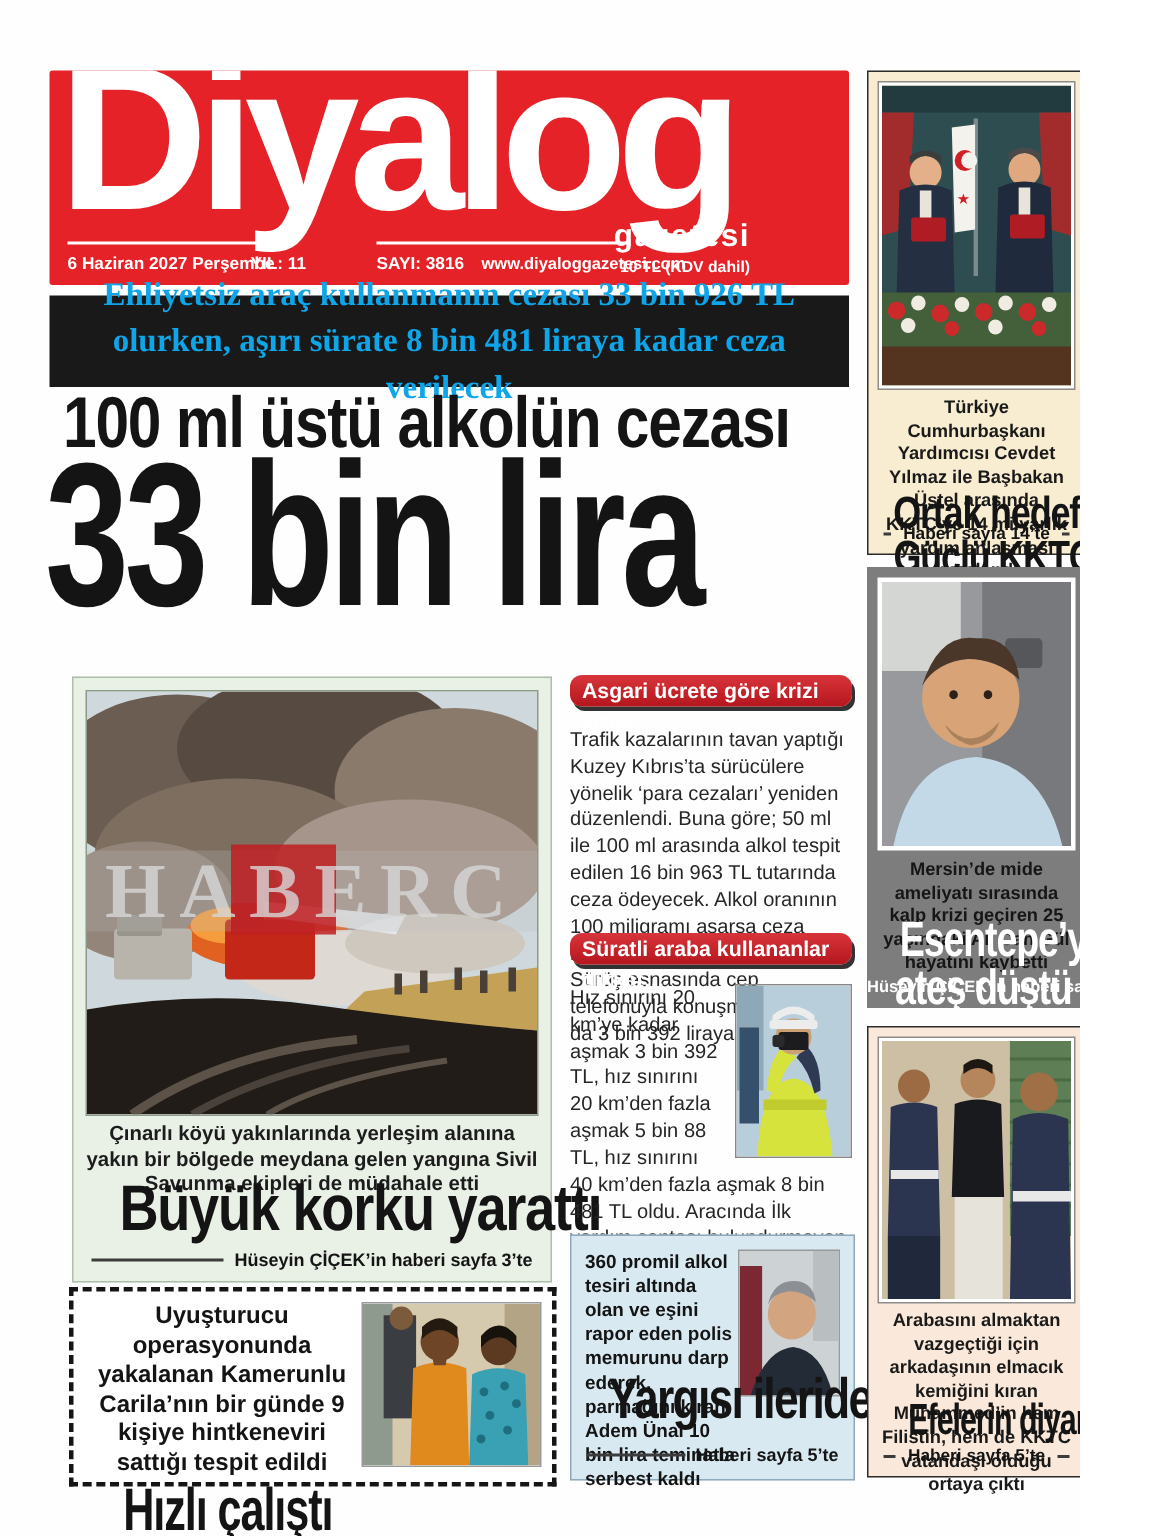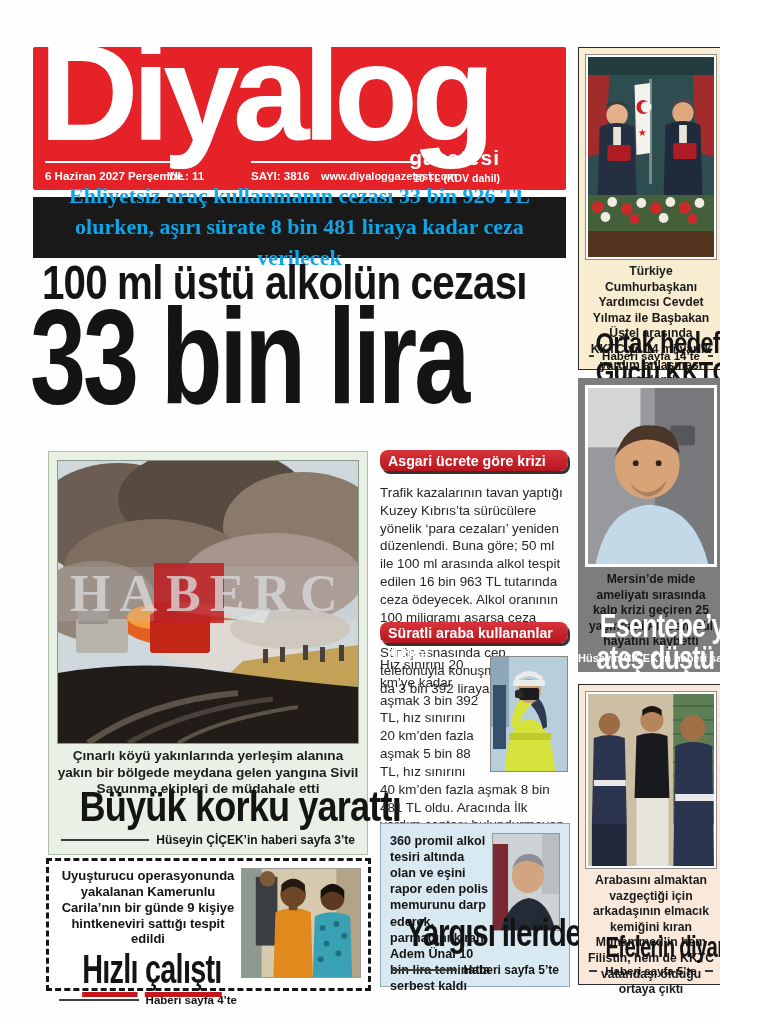--- a/index.html
+++ b/index.html
@@ -54,21 +54,21 @@
   .fire-byline{position:absolute;bottom:7px;left:12px;right:12px;}
 
   .ref-row{display:flex;align-items:center;gap:7px;}
   .ref-line{flex:1;height:2px;background:#3c3c3c;}
   .ref-text{font-weight:bold;font-size:12px;white-space:nowrap;}
   .dash{width:20px;height:2px;background:#3c3c3c;}
 
   
   .drug-box{left:46px;top:858px;width:319px;height:127px;border:3px dashed #151515;background:#fff;}
   .drug-left{position:absolute;left:6px;top:7px;width:186px;}
-  .drug-intro{font-weight:bold;font-size:13px;line-height:1.22;text-align:center;}
+  .drug-intro{font-weight:bold;font-size:16px;line-height:1.22;text-align:center;}
   .drug-headline{text-align:center;margin-top:3px;font-size:40px;font-weight:800;letter-spacing:-1px;line-height:0.95;}
   .drug-headline .u{border-bottom:5px solid var(--banner-red);padding-bottom:1px;}
   .drug-ref{margin-top:6px;padding:0 4px;}
   .drug-photo{position:absolute;right:7px;top:7px;width:118px;height:108px;border:1px solid #999;}
 
   
   .red-banner{left:380px;width:188px;height:21px;background:linear-gradient(#d8343b,#b5161d);
               border-radius:8px;color:#fff;font-weight:bold;font-size:14.2px;line-height:21px;
               padding:1px 8px 2px 8px;box-sizing:border-box;box-shadow:2px 3px 0 rgba(15,15,15,0.85);}
   .banner1{top:450px;}

